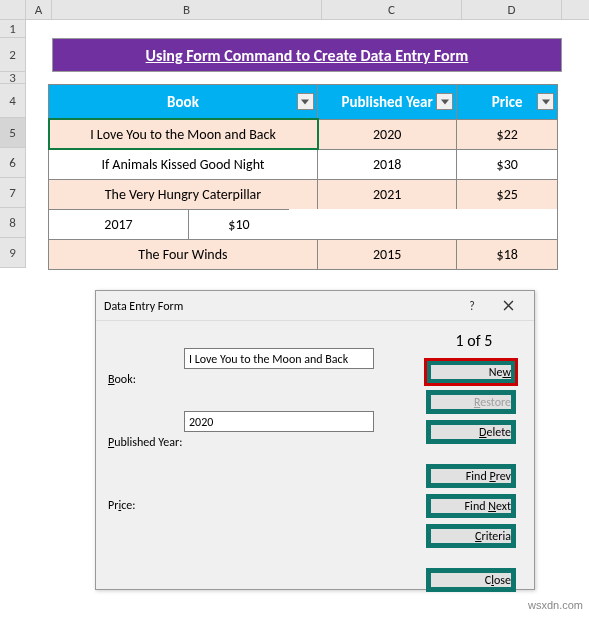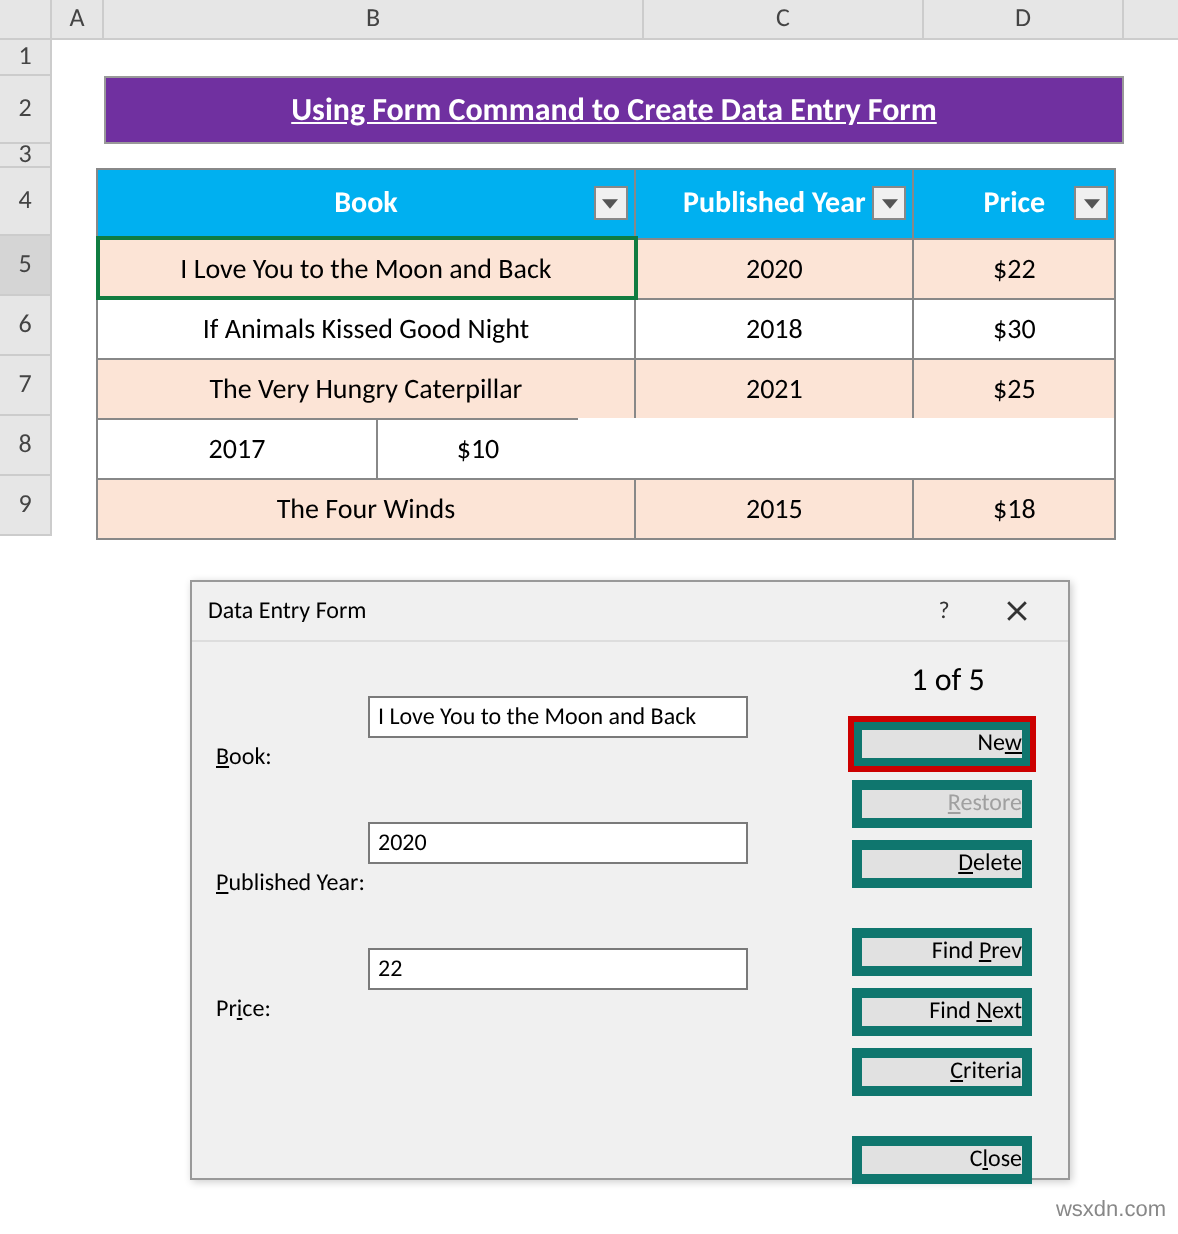--- a/index.html
+++ b/index.html
@@ -336,21 +336,20 @@
         <div class="dlg-field">
           <label class="dlg-label"><span></span><span class="u">B</span><span>ook:</span></label>
           <input class="dlg-input" value="I Love You to the Moon and Back" style="">
         </div>
         <div class="dlg-field">
           <label class="dlg-label"><span></span><span class="u">P</span><span>ublished Year:</span></label>
           <input class="dlg-input" value="2020" style="">
         </div>
         <div class="dlg-field">
           <label class="dlg-label"><span>Pr</span><span class="u">i</span><span>ce:</span></label>
-          <input class="dlg-input" value="22" style="">
         </div>
       </div>
       <div class="dlg-side">
         <div class="dlg-counter">1 of 5</div>
         <button class="dlg-btn highlight"><span>Ne</span><span class="u">w</span><span></span></button>
         <button class="dlg-btn disabled"><span></span><span class="u">R</span><span>estore</span></button>
         <button class="dlg-btn"><span></span><span class="u">D</span><span>elete</span></button>
         <div class="dlg-gap"></div>
         <button class="dlg-btn"><span>Find </span><span class="u">P</span><span>rev</span></button>
         <button class="dlg-btn"><span>Find </span><span class="u">N</span><span>ext</span></button>

